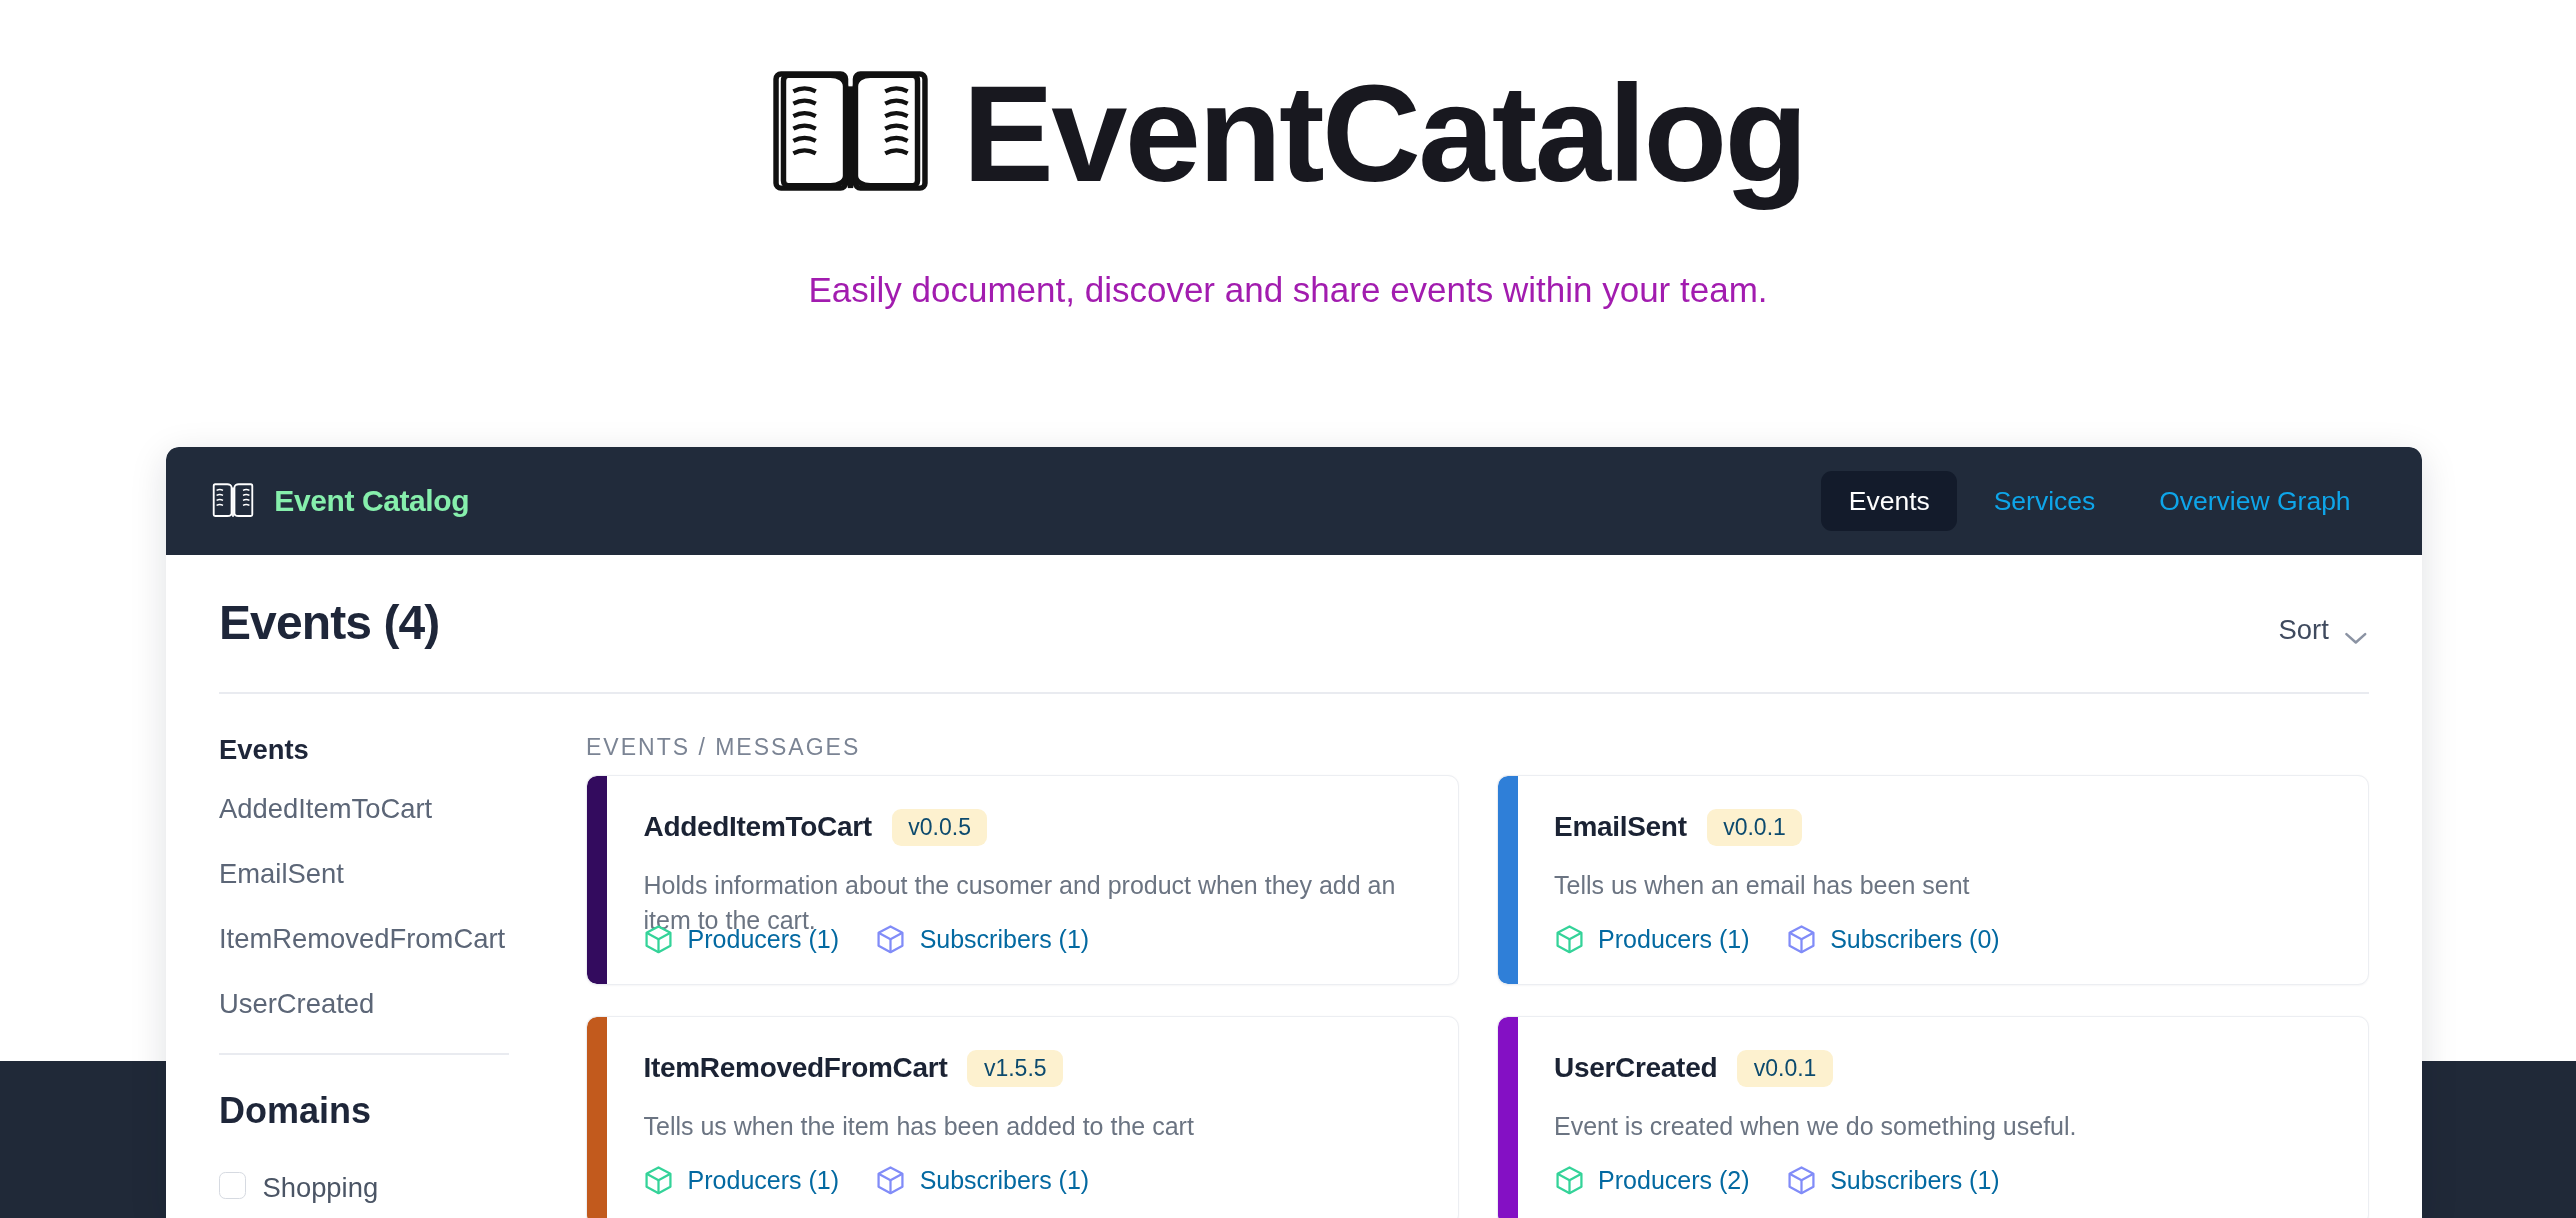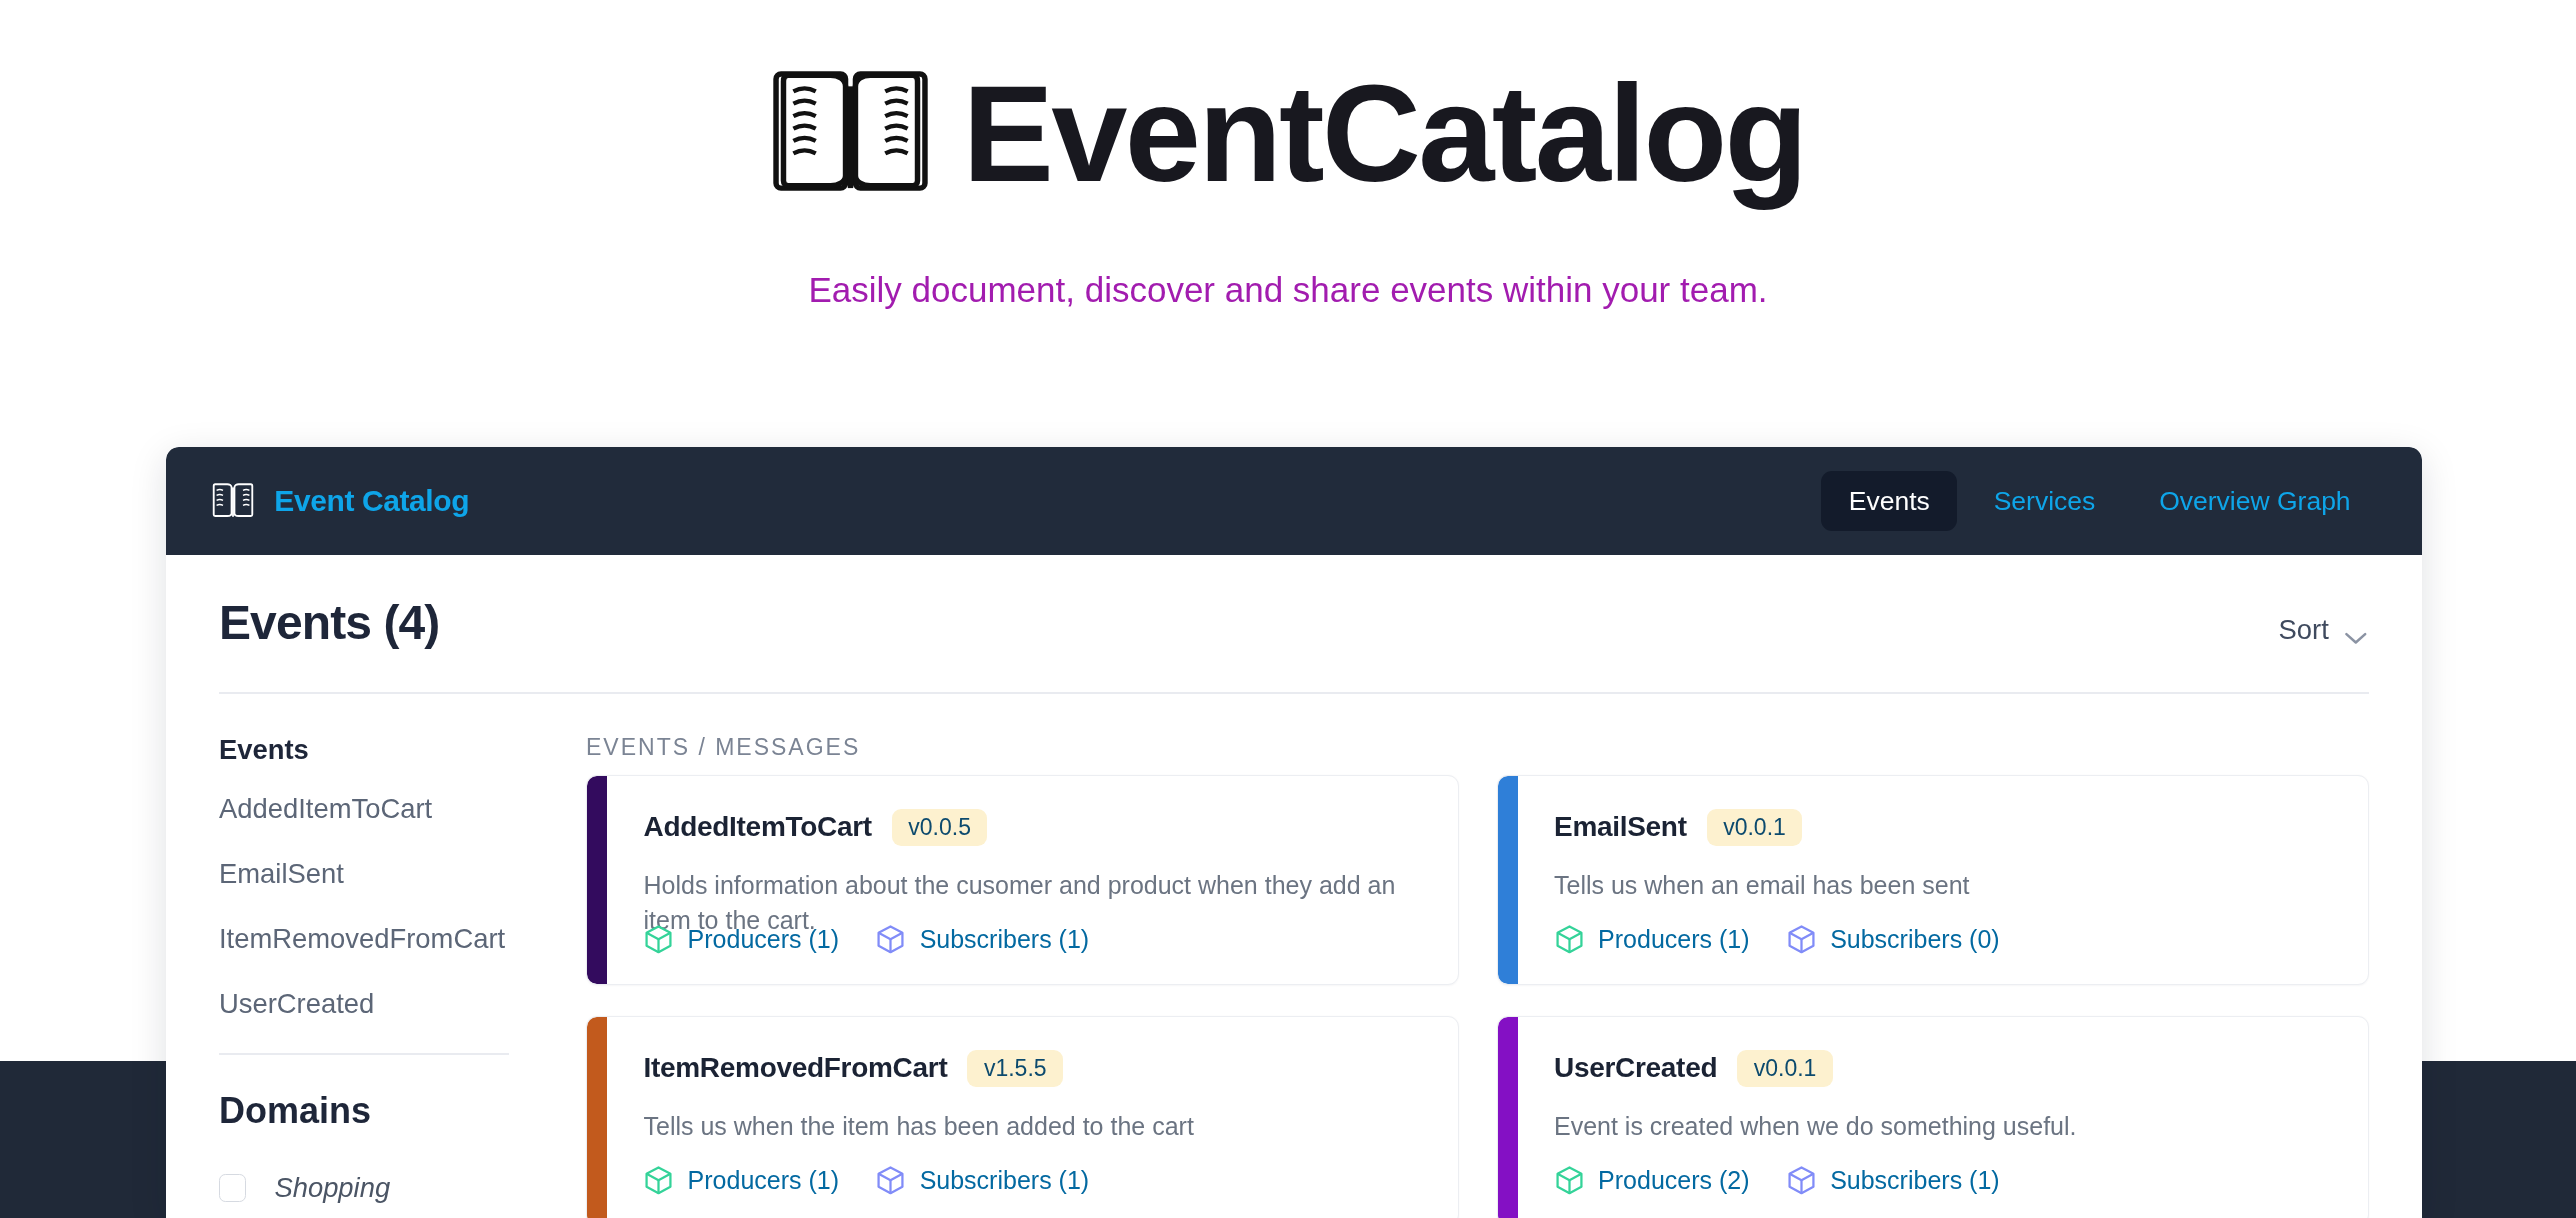--- a/index.html
+++ b/index.html
@@ -45,21 +45,21 @@
   }
 
   
   .navbar {
     position:relative; height:108px; background:#212b3b;
     border-top-left-radius:12.8px; border-top-right-radius:12.8px;
     display:flex; align-items:center; padding:0 44px;
   }
   .brand { display:flex; align-items:center; gap:18.3px; }
   .brand-logo { width:46px; height:40px; flex:0 0 auto; }
-  .brand-name { color:#0ea5e9; font-size:30px; font-weight:700; letter-spacing:-0.4px; }
+  .brand-name { color:#86efac; font-size:30px; font-weight:700; letter-spacing:-0.4px; }
   .nav-links { margin-left:auto; display:flex; align-items:center; gap:9.1px; }
   .nav-link {
     font-size:26.5px; color:#0ea5e9; padding:14.6px 27.4px;
     border-radius:11px; white-space:nowrap; cursor:pointer;
   }
   .nav-link.active { background:#131b2b; color:#ffffff; font-weight:400; }
 
   
   .panel-body { padding:0 53px; position:relative; }
   .title-row {
@@ -81,21 +81,21 @@
   .sidebar { width:327px; flex:0 0 327px; padding-right:37px; }
   .side-head {
     font-size:27.4px; font-weight:700; color:#1e2639; margin-bottom:27.4px;
   }
   .side-link {
     display:block; font-size:27.4px; color:#5c6677; margin-bottom:33px;
     cursor:pointer; white-space:nowrap;
   }
   .side-divider { height:1.8px; background:#e9ebf0; margin:11px 0 35px 0; }
   .side-head2 { font-size:36px; font-weight:700; color:#1e2639; margin-bottom:40px; }
-  .check-row { display:flex; align-items:center; gap:28px; cursor:pointer;font-style:italic; }
+  .check-row { display:flex; gap:16px; cursor:pointer; }
   .checkbox {
     width:27.4px; height:27.4px; border:1.8px solid #d6dae1; border-radius:6.4px;
     background:#ffffff; flex:0 0 auto;
   }
   .check-label { font-size:27.4px; color:#4b5565; }
 
   
   .content { flex:1 1 auto; padding-left:40px; }
   .section-label {
     font-size:23px; color:#7b8494; letter-spacing:2px; font-weight:400;

